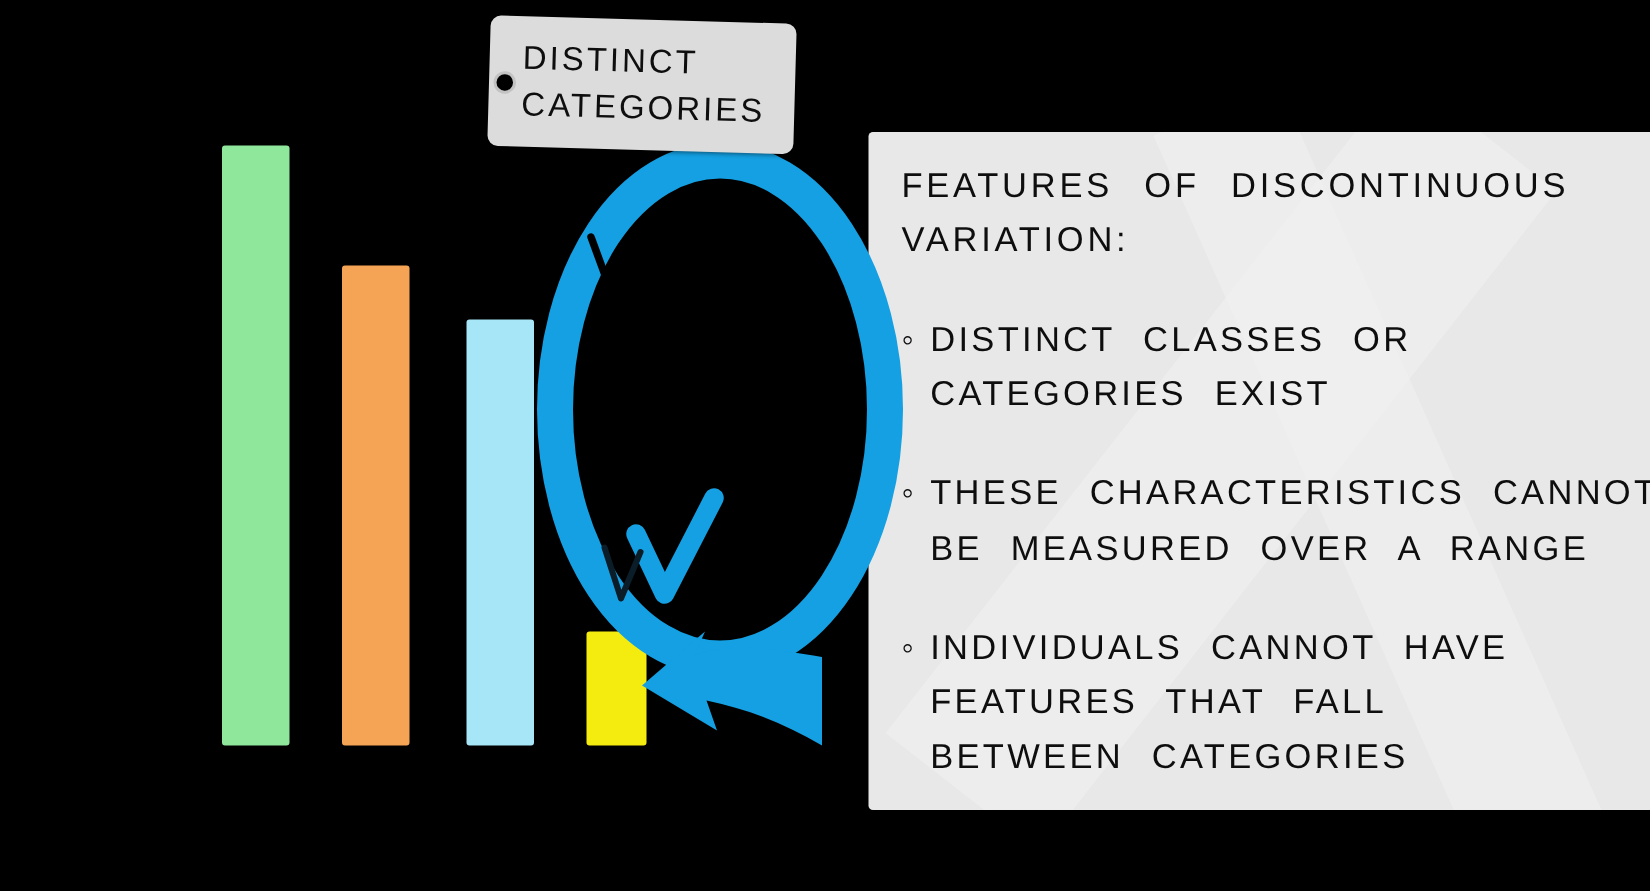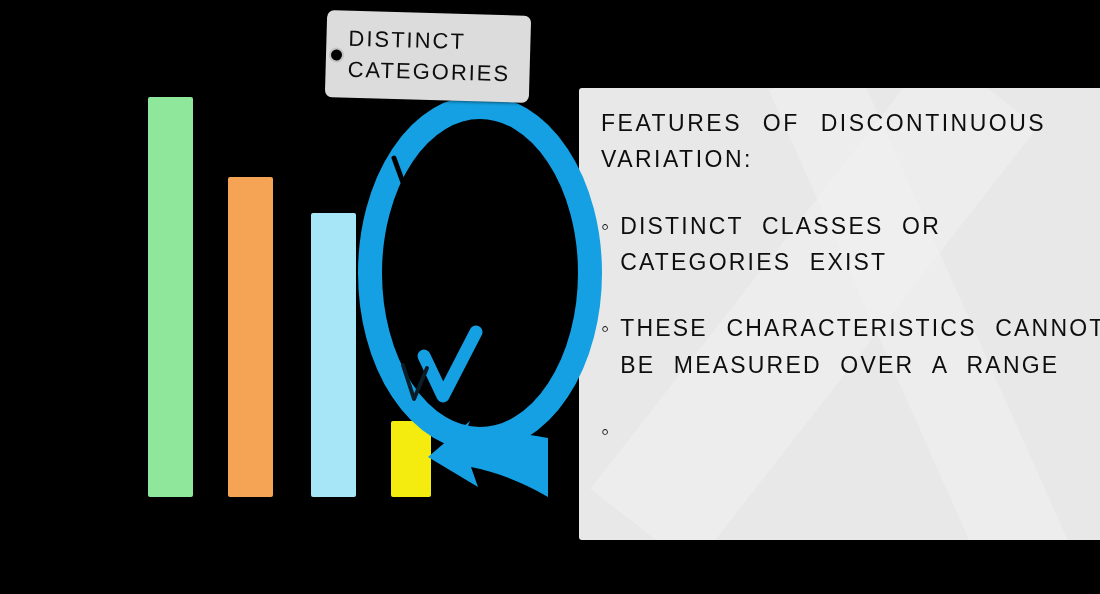--- a/index.html
+++ b/index.html
@@ -192,16 +192,19 @@
     </div>
 
     <div class="bullet">
       <span class="bullet-dot">◦</span>
       <span class="bullet-text">THESE CHARACTERISTICS CANNOT
 BE MEASURED OVER A RANGE</span>
     </div>
 
     <div class="bullet">
       <span class="bullet-dot">◦</span>
+      <span class="bullet-text">INDIVIDUALS CANNOT HAVE
+FEATURES THAT FALL
+BETWEEN CATEGORIES</span>
     </div>
   </div>
 
 </div>
 
 </body></html>

